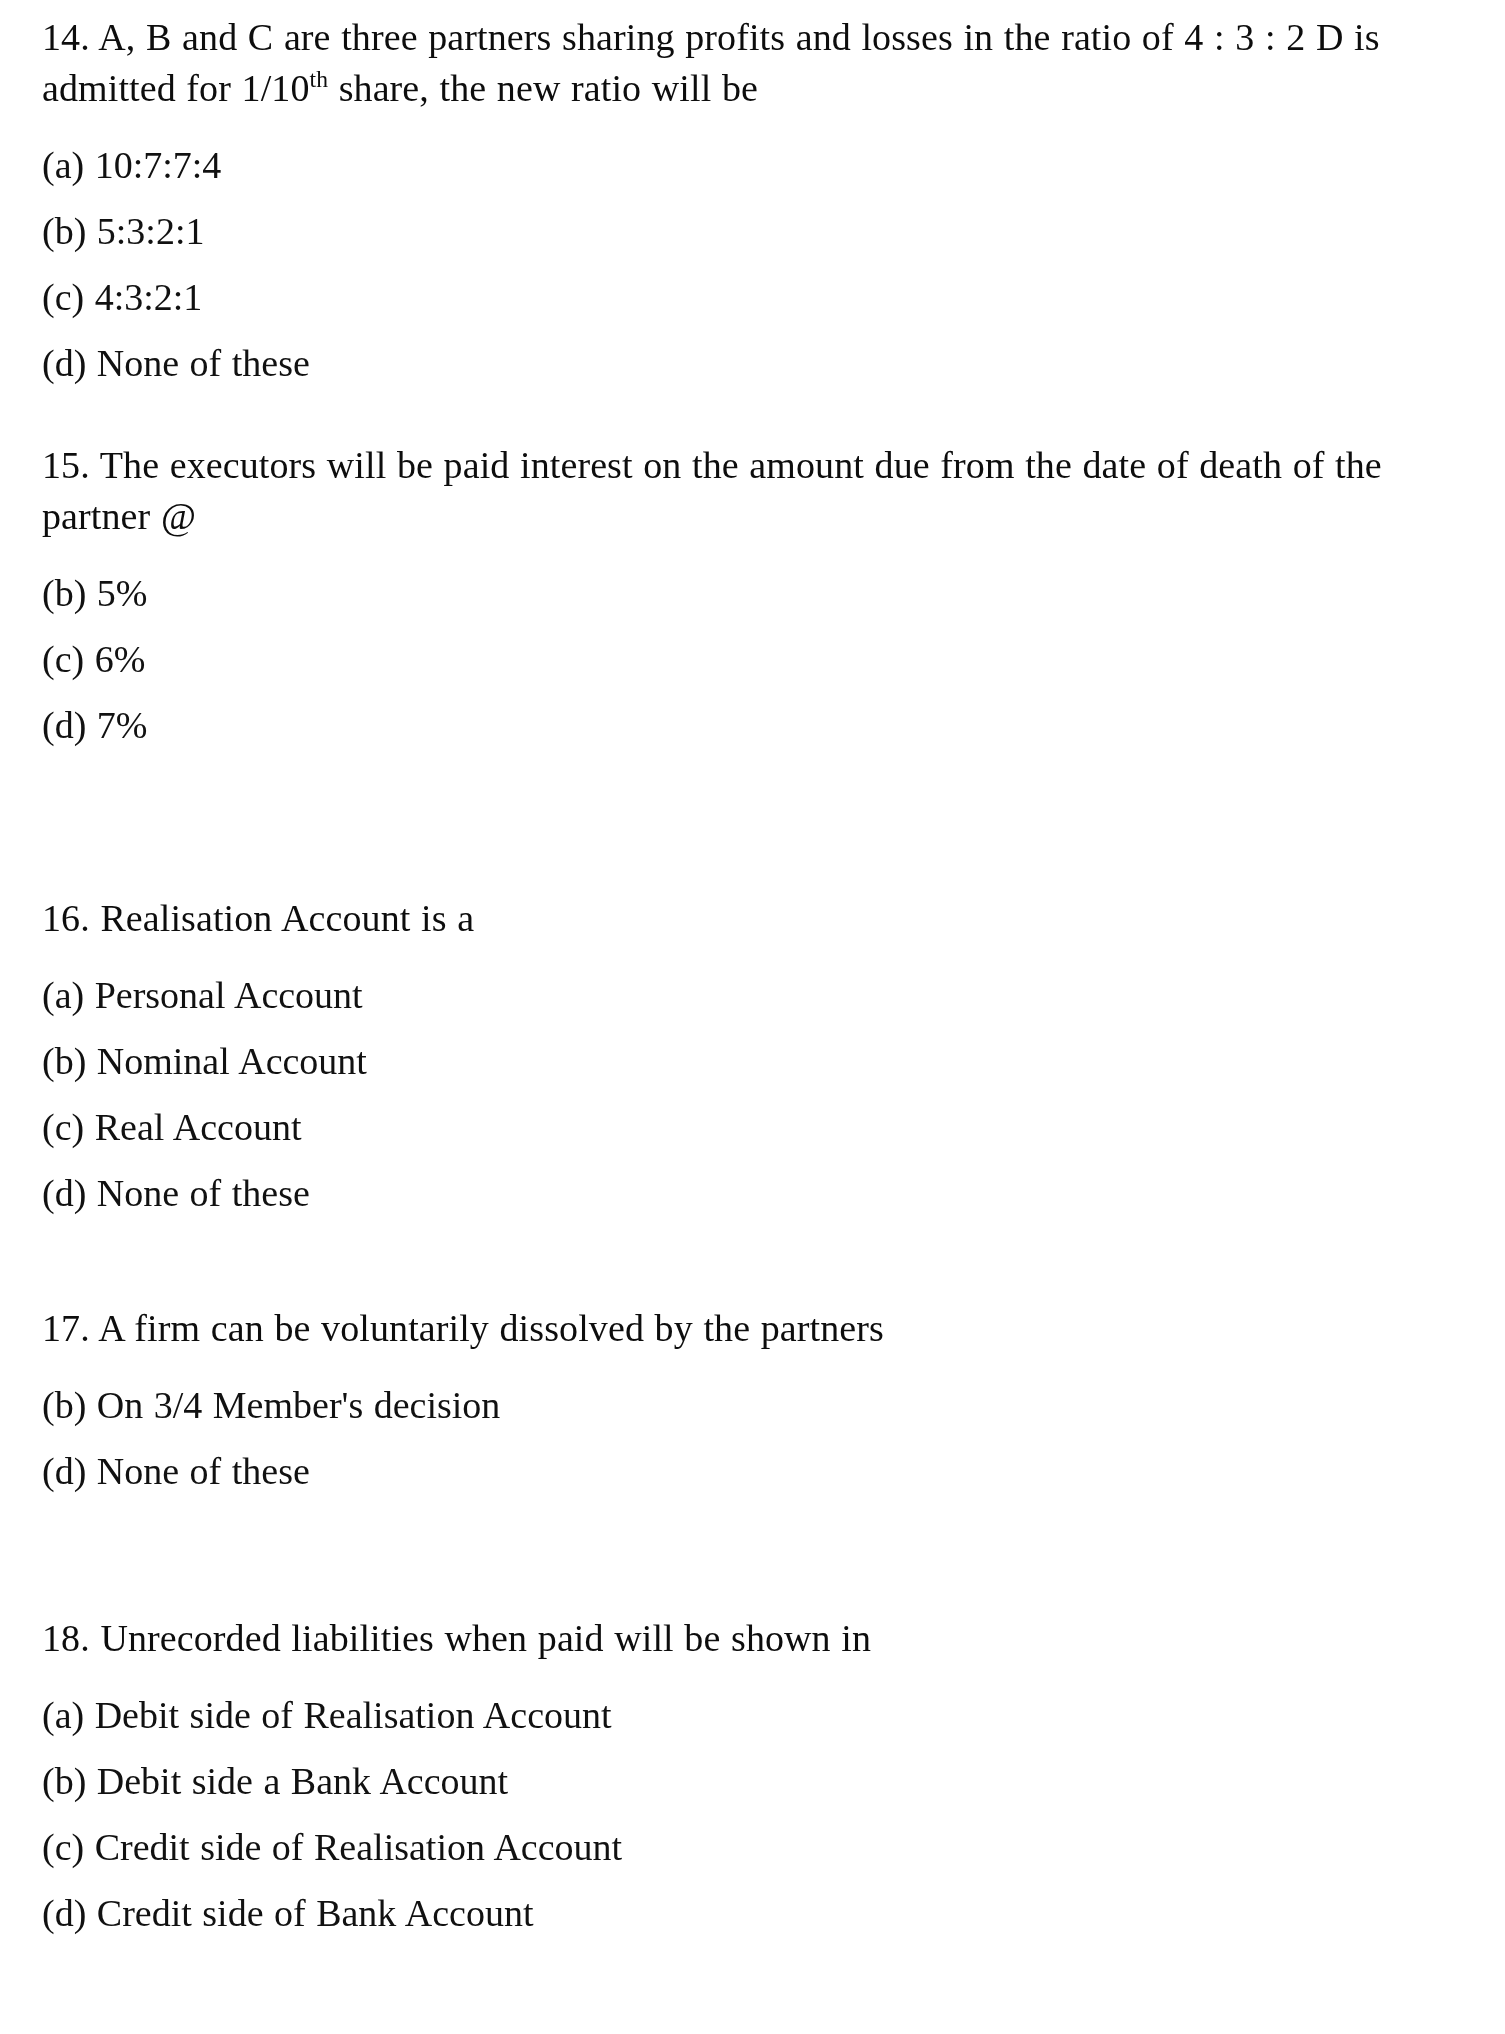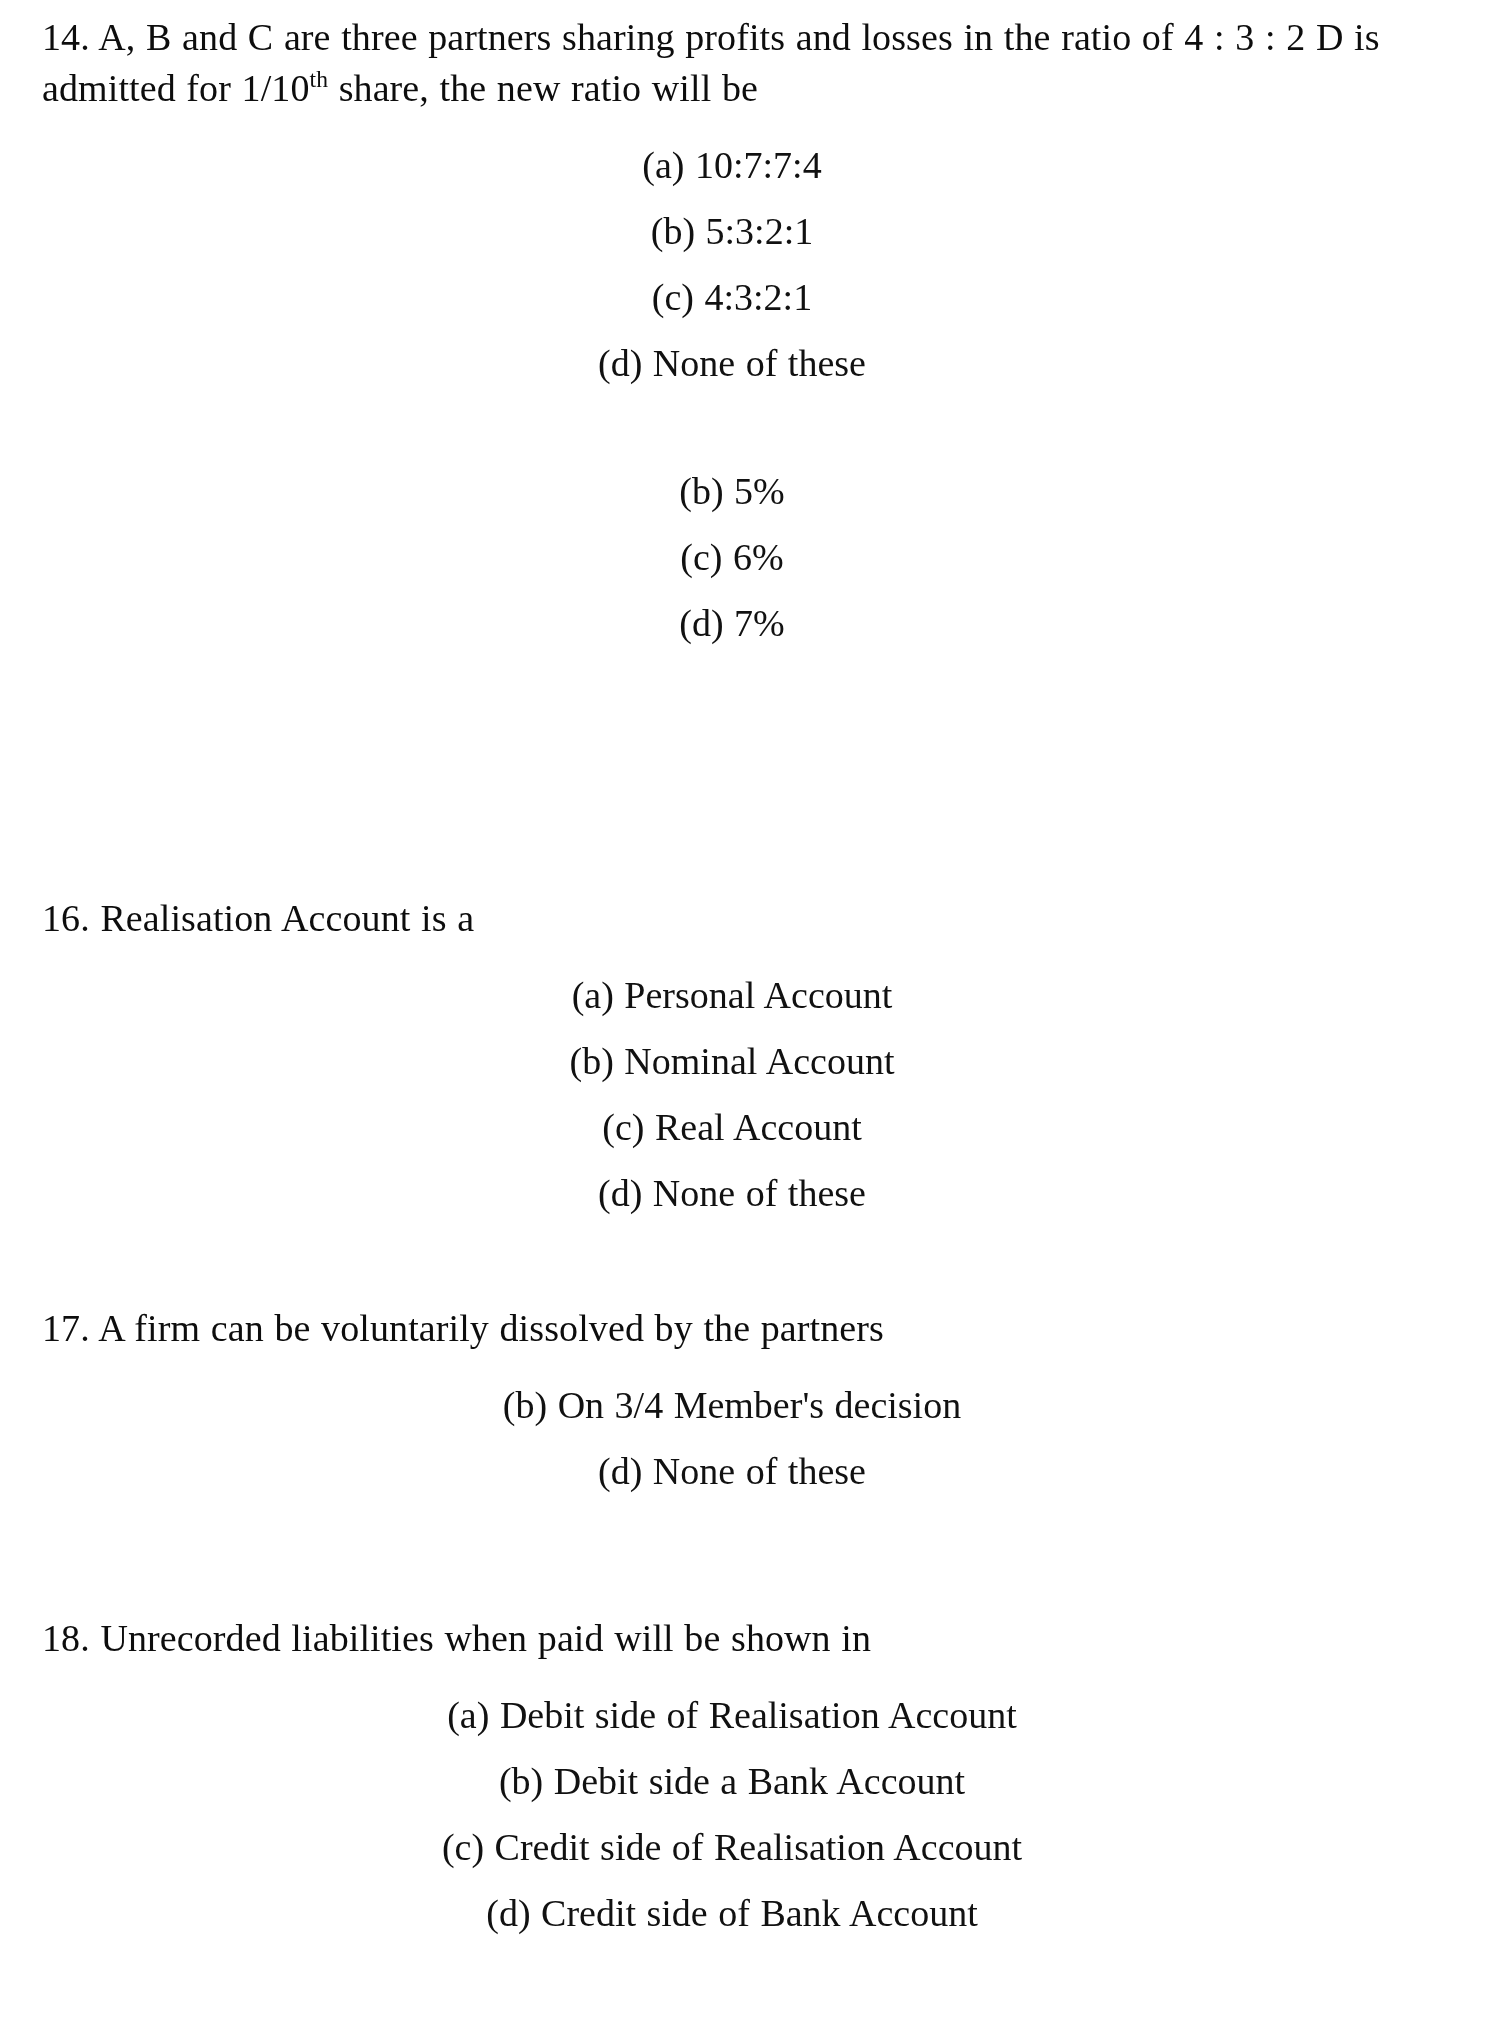--- a/index.html
+++ b/index.html
@@ -66,21 +66,20 @@
 
   
   .q14 { position: absolute; left: 0; top: -4px; width: 1380px; }
   .q15 { position: absolute; left: 0; top: 424px; width: 1380px; }
   .q16 { position: absolute; left: 0; top: 877px; width: 1380px; }
   .q17 { position: absolute; left: 0; top: 1287px; width: 1380px; }
   .q18 { position: absolute; left: 0; top: 1597px; width: 1380px; }
 
   .opts {
     margin-top: 25px;
-    text-align: center;
   }
   .opts .option + .option {
     margin-top: 14px;
   }
 
   
   .clipped-top {
     overflow: hidden;
   }
 </style>
@@ -94,20 +93,21 @@
       <p class="q-stem clipped-top"><span>14. A, B and C are three partners sharing profits and losses in the ratio of 4 : 3 : 2 D is admitted for 1/10</span><sup>th</sup><span> share, the new ratio will be</span></p>
       <div class="opts">
         <p class="option">(a) 10:7:7:4</p>
         <p class="option">(b) 5:3:2:1</p>
         <p class="option">(c) 4:3:2:1</p>
         <p class="option">(d) None of these</p>
       </div>
     </div>
 
     <div class="question-block q15">
+      <p class="q-stem">15. The executors will be paid interest on the amount due from the date of death of the partner @</p>
       <div class="opts">
         <p class="option">(b) 5%</p>
         <p class="option">(c) 6%</p>
         <p class="option">(d) 7%</p>
       </div>
     </div>
 
     <div class="question-block q16">
       <p class="q-stem">16. Realisation Account is a</p>
       <div class="opts">

